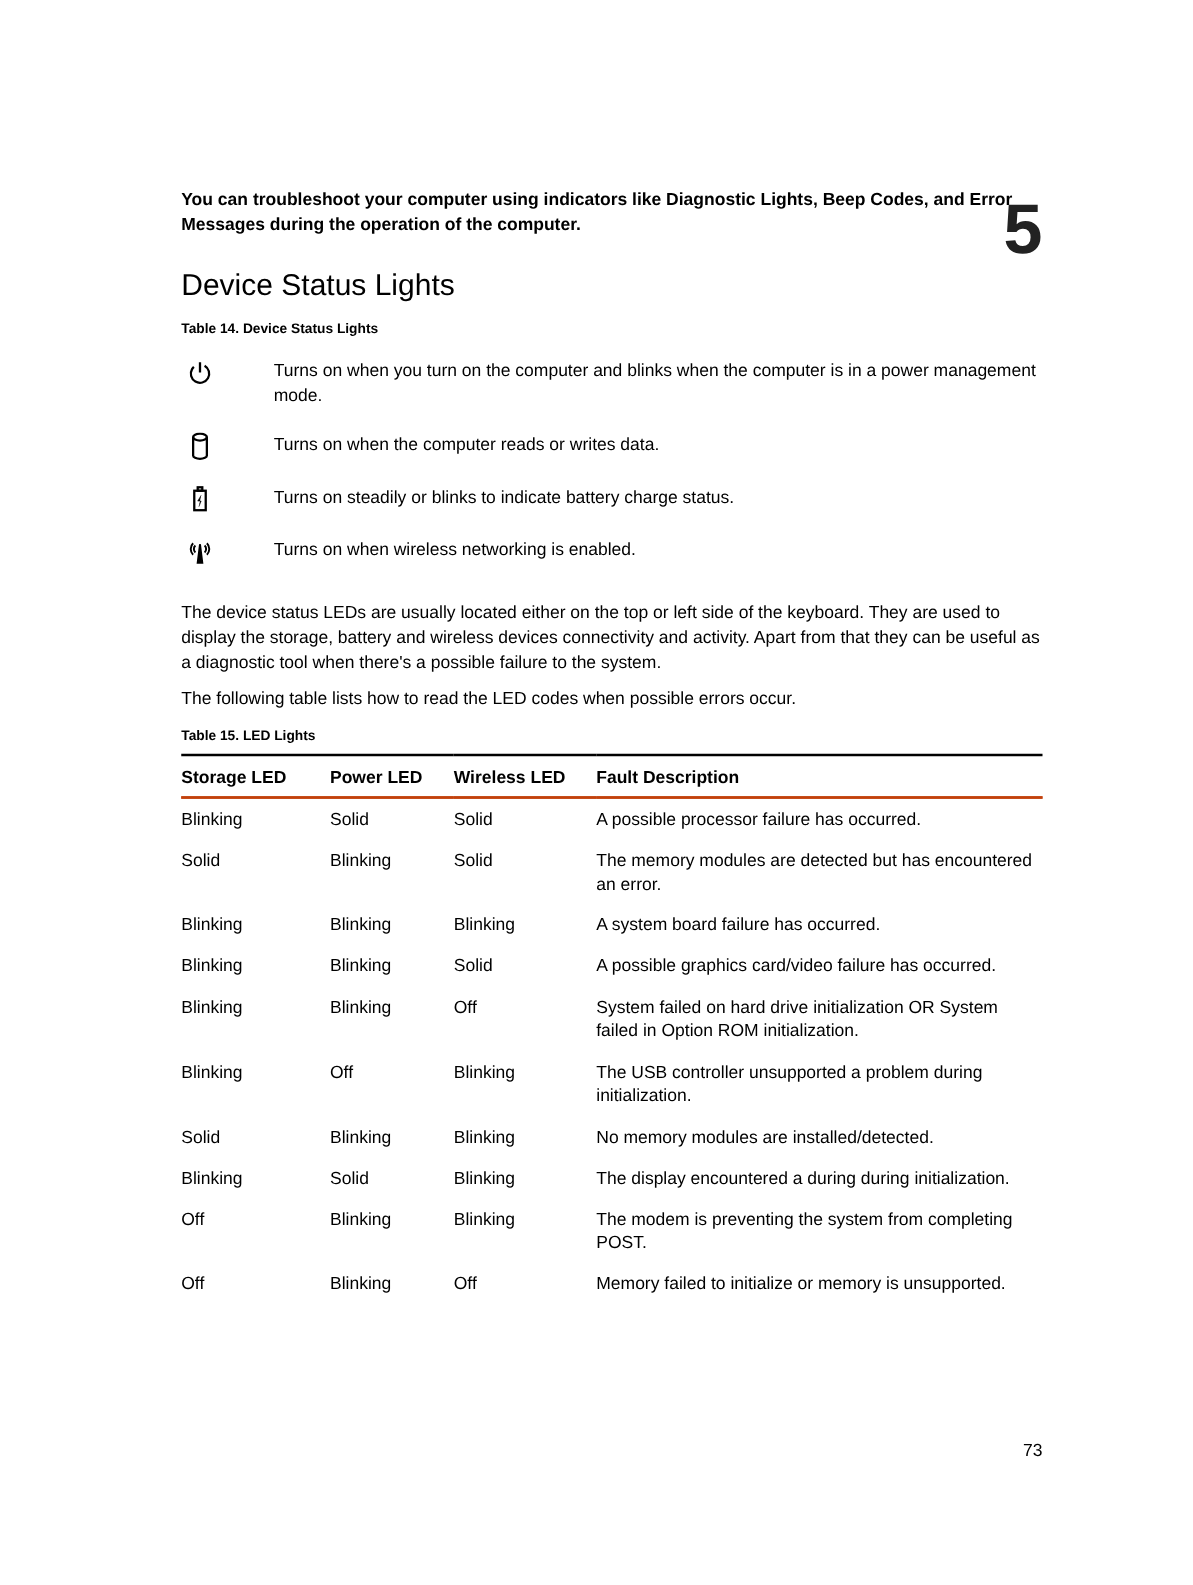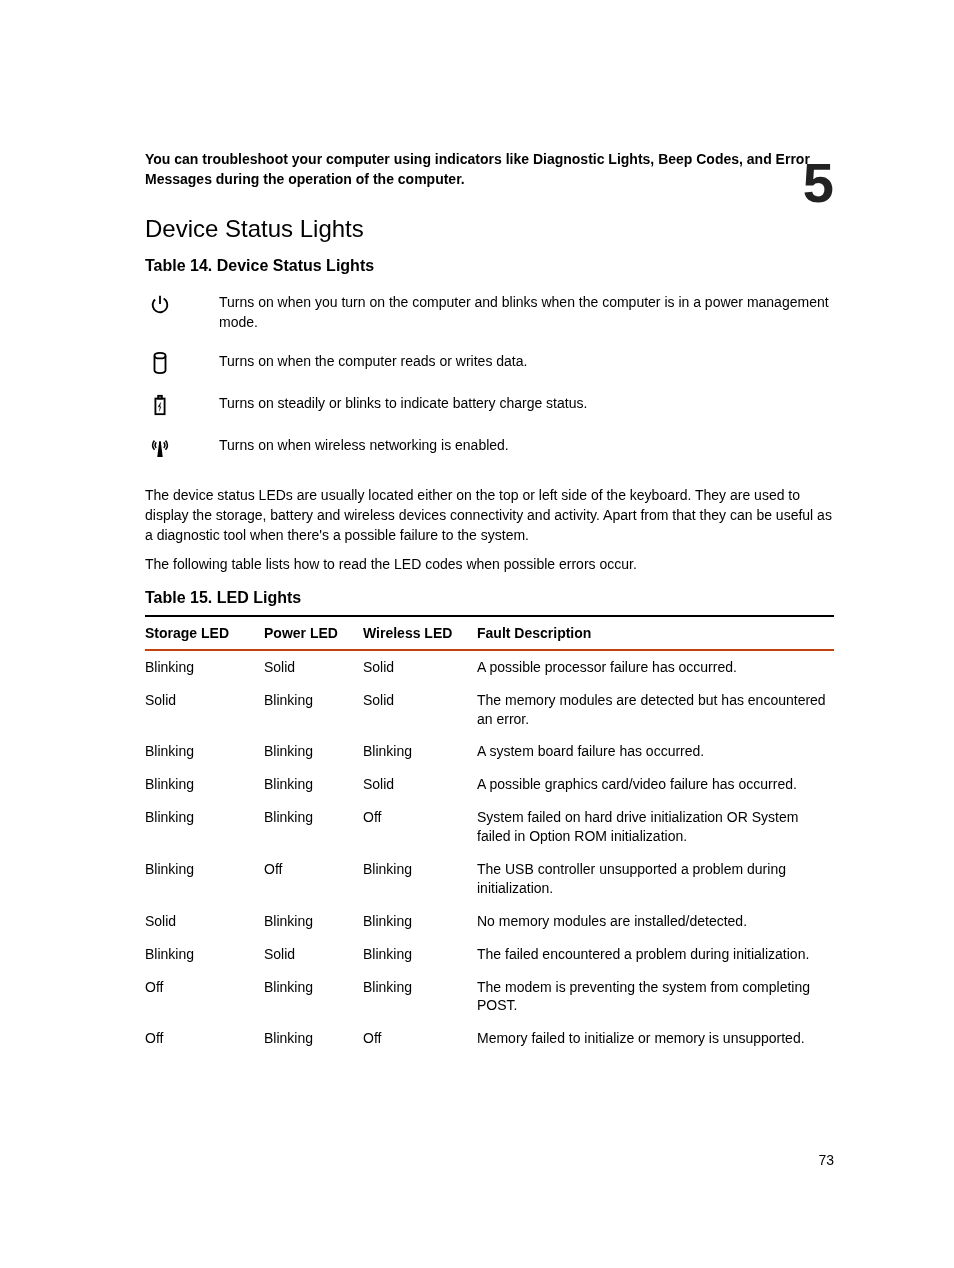--- a/index.html
+++ b/index.html
@@ -39,21 +39,21 @@
     margin-bottom: 24px;
     font-weight: bold;
   }
   h2 {
     font-family: "Trebuchet MS", Arial, sans-serif;
     font-size: 24px;
     font-weight: normal;
     margin: 26px 0 4px 0;
   }
   .table-caption {
-    font-size: 16px;
+    font-size: 11px;
     font-weight: bold;
     margin: 14px 0 8px 0;
   }
   .status-table {
     width: 100%;
     border-collapse: collapse;
   }
   .status-table td {
     padding: 10px 0;
     vertical-align: top;
@@ -227,21 +227,21 @@
         <tr>
           <td>Solid</td>
           <td>Blinking</td>
           <td>Blinking</td>
           <td>No memory modules are installed/detected.</td>
         </tr>
         <tr>
           <td>Blinking</td>
           <td>Solid</td>
           <td>Blinking</td>
-          <td>The failed encountered a problem during initialization.</td>
+          <td>The display encountered a during during initialization.</td>
         </tr>
         <tr>
           <td>Off</td>
           <td>Blinking</td>
           <td>Blinking</td>
           <td>The modem is preventing the system from completing POST.</td>
         </tr>
         <tr>
           <td>Off</td>
           <td>Blinking</td>

